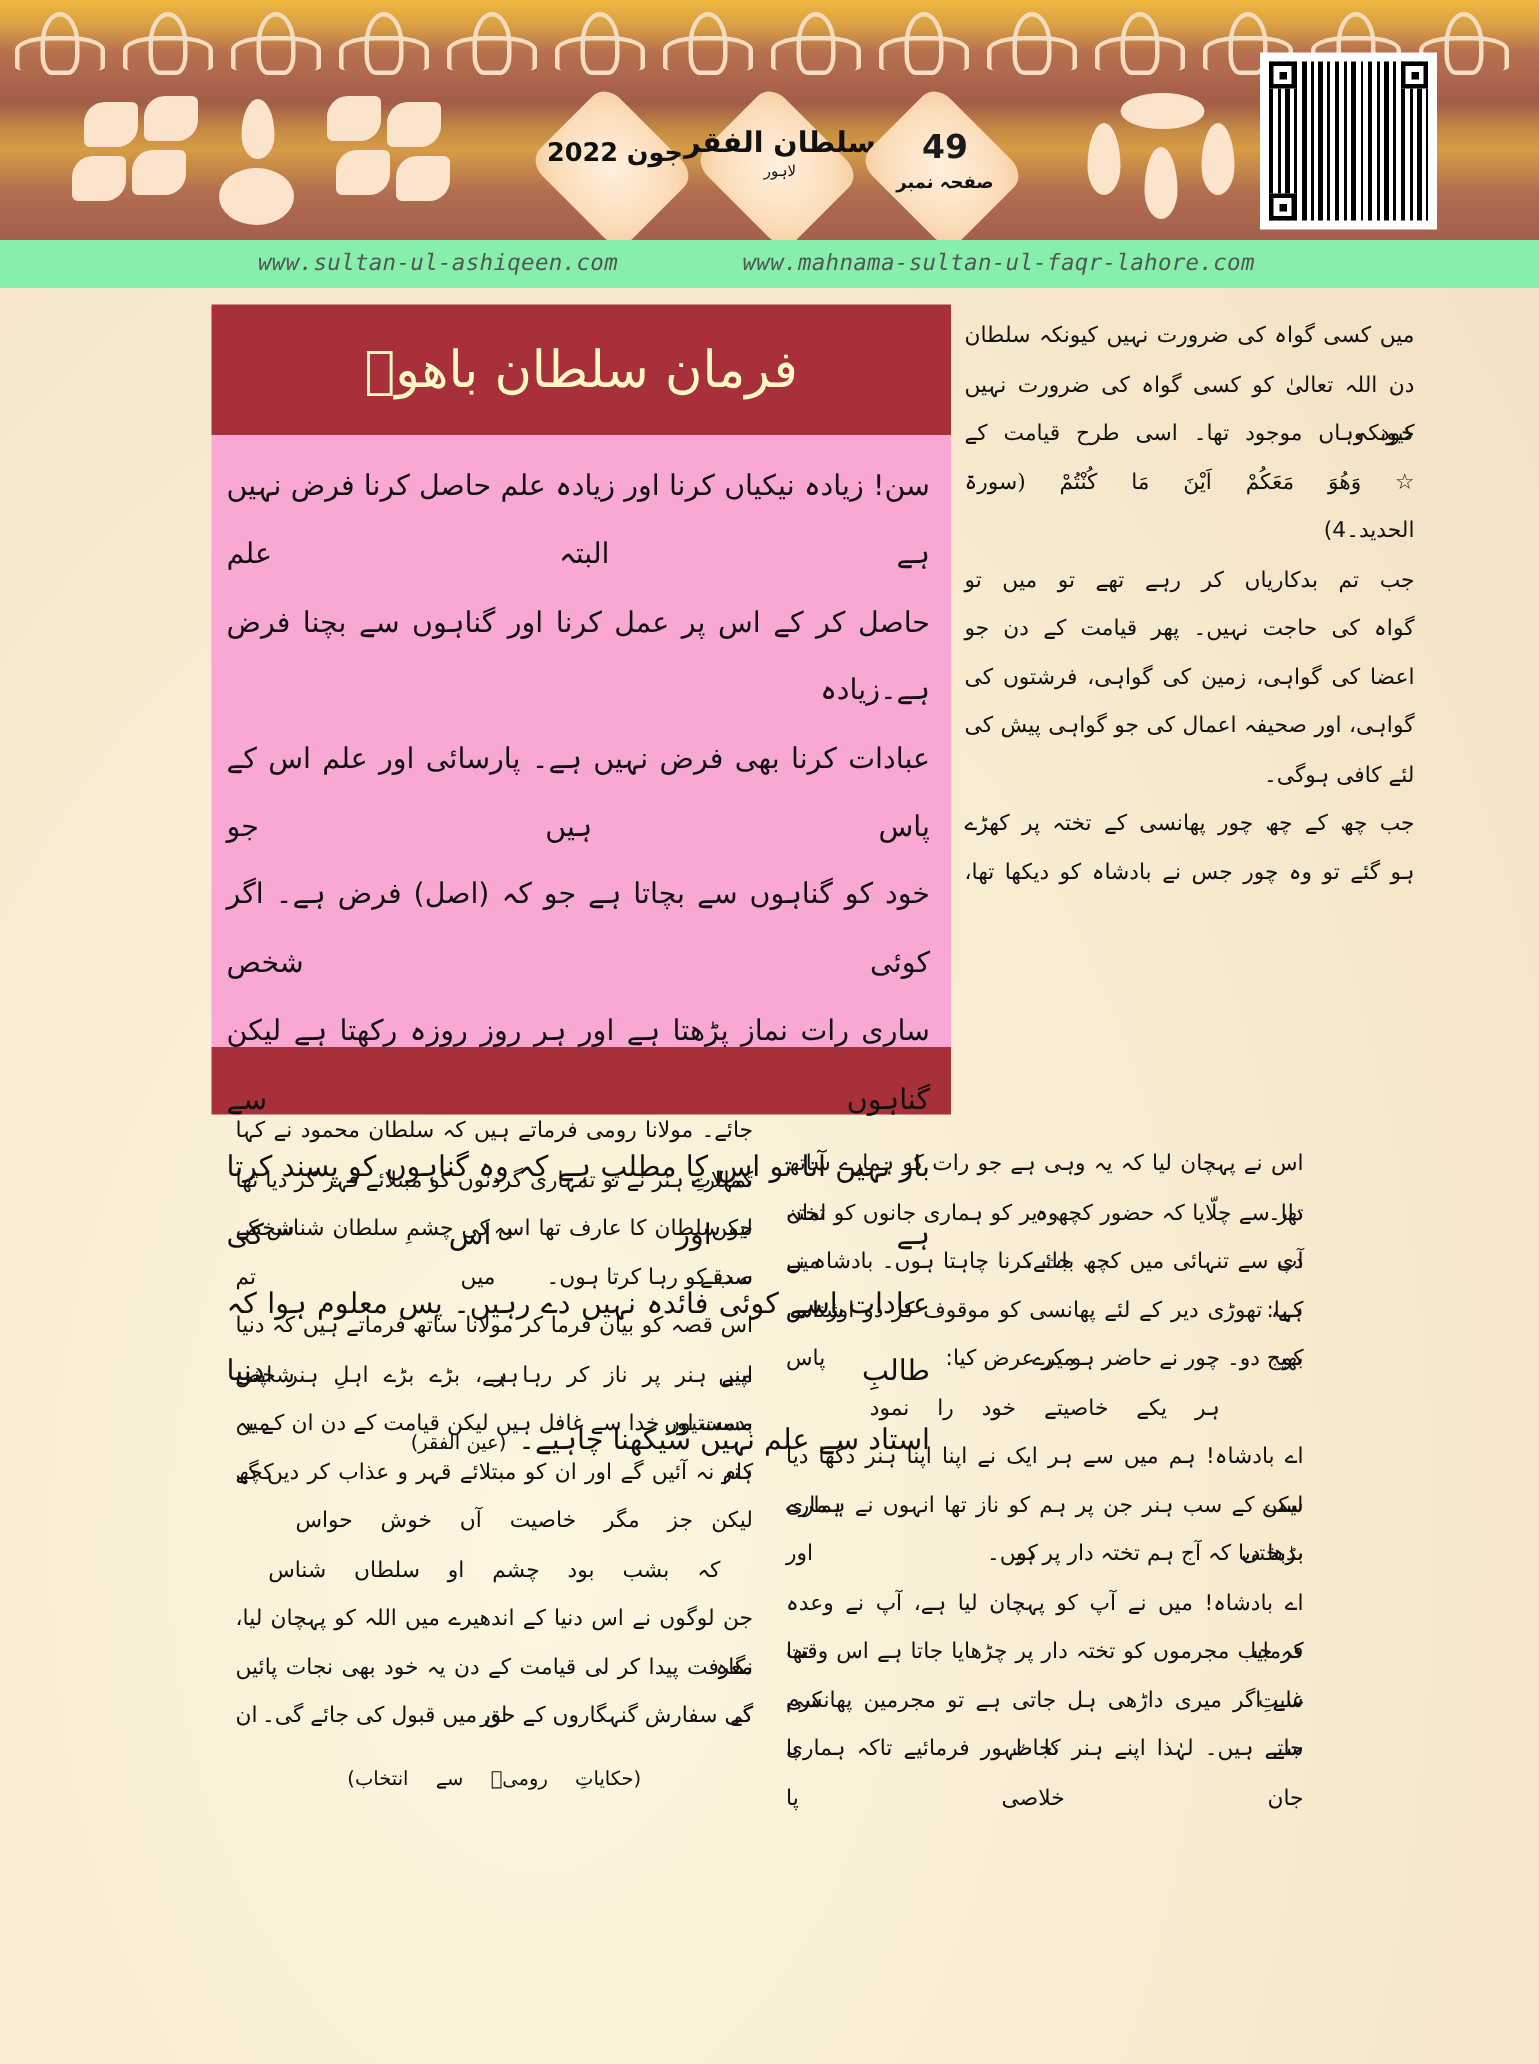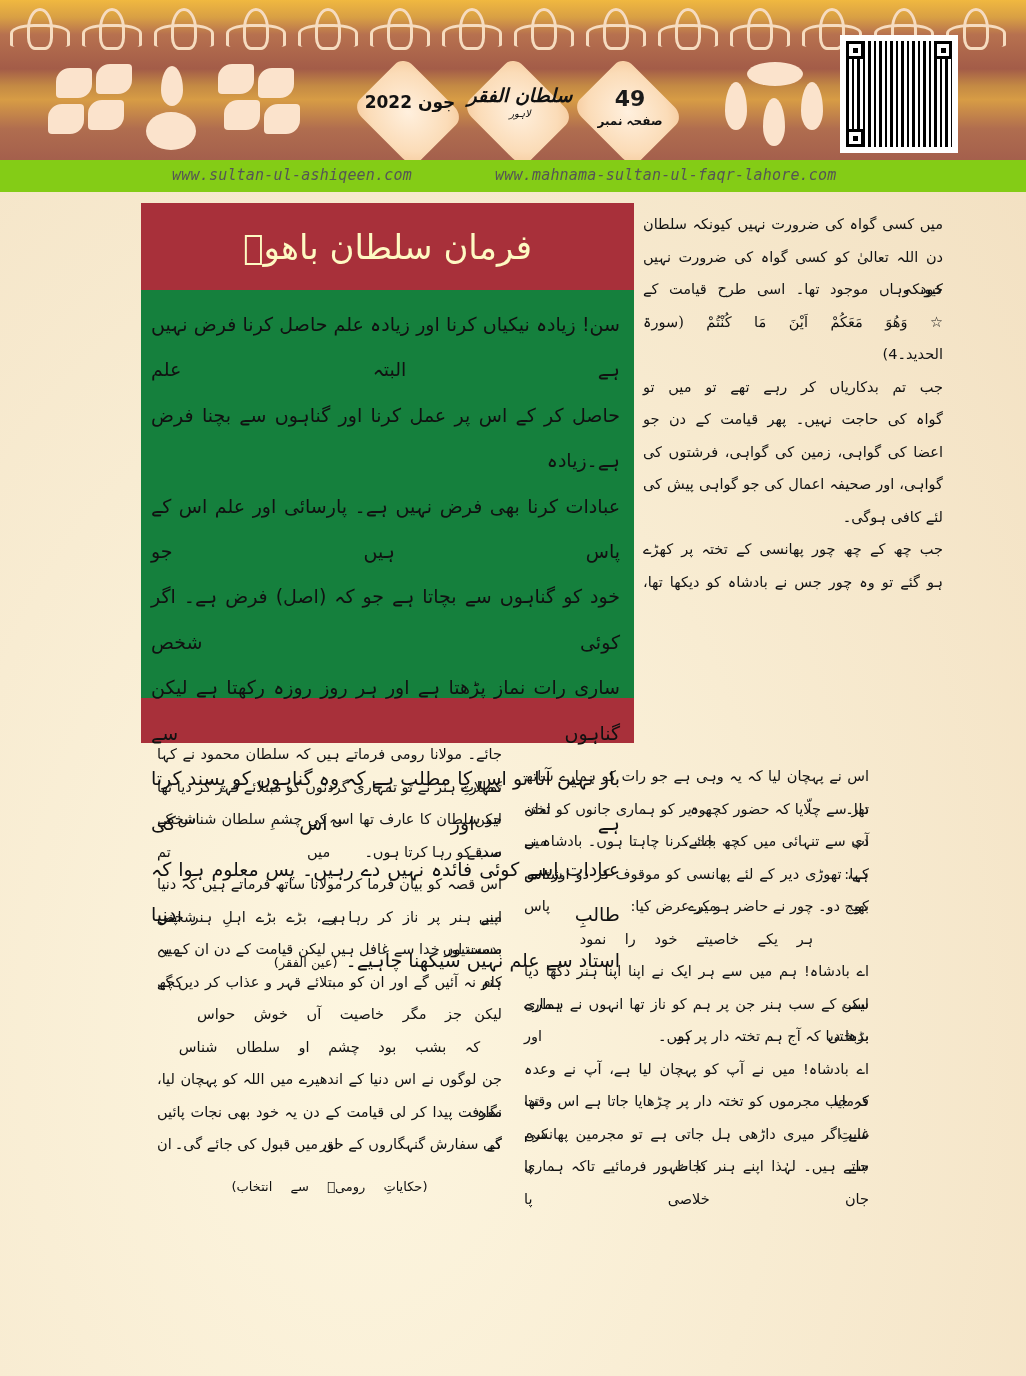--- a/index.html
+++ b/index.html
@@ -25,28 +25,28 @@
     background:radial-gradient(circle, #fff0de 0%, #fbdcb8 70%, #f5c99b 100%); border-radius:14px; }
   .diamond-text { position:absolute; left:0; right:0; top:28px; text-align:center; font-weight:bold; color:#1a1a1a; }
   .qr { position:absolute; left:840px; top:35px; width:118px; height:118px; background:#fff; padding:6px; box-sizing:border-box; }
   .qr-inner { width:100%; height:100%;
     background:
       repeating-linear-gradient(90deg, #000 0 3px, transparent 3px 6px, #000 6px 8px, transparent 8px 11px),
       repeating-linear-gradient(0deg, #fff 0 2px, transparent 2px 5px);
     background-blend-mode:normal; position:relative; }
   .qr-corner { position:absolute; width:18px; height:18px; border:3px solid #000; background:#fff; box-sizing:border-box; }
   .qr-corner::after { content:""; position:absolute; left:4px; top:4px; width:5px; height:5px; background:#000; }
-  .urlbar { position:absolute; left:0; top:160px; width:1026px; height:32px; background:#84cc16; }
+  .urlbar { position:absolute; left:0; top:160px; width:1026px; height:32px; background:#86efac; }
   .url { position:absolute; top:6px; font-family:"DejaVu Sans Mono", monospace; font-style:italic; font-size:15px; color:#555; letter-spacing:0.2px; }
 
   .urdu { direction:rtl; font-family:"DejaVu Sans", sans-serif; color:#111; }
 
   .box { position:absolute; left:141px; top:203px; width:493px; height:540px; }
   .box-title { height:87px; background:#a8303a; color:#fef9c3; display:flex; align-items:center; justify-content:center; font-size:34px; }
-  .box-body { background:#15803d; height:408px; padding:12px 14px 0 10px; box-sizing:border-box; }
+  .box-body { background:#f9a8d4; height:408px; padding:12px 14px 0 10px; box-sizing:border-box; }
   .box-body p { margin:0; font-size:19px; line-height:45.4px; text-align:justify; text-align-last:justify; }
   .box-body p.last { text-align-last:right; }
   .box-body .ref { font-size:13px; margin-right:8px; }
   .box-foot { height:45px; background:#a8303a; }
 
   .col-right { position:absolute; left:643px; top:208px; width:300px; }
   .col-right p, .col-bottom p { margin:0; font-size:14.5px; text-align:justify; text-align-last:justify; }
   .col-right p.end, .col-bottom p.end { text-align-last:right; }
   .verse { text-align:center !important; text-align-last:center !important; word-spacing:14px; }
   .quran { font-family:"DejaVu Serif", serif; }
@@ -96,21 +96,21 @@
     <div class="drop" style="left:32px;top:0;width:56px;height:24px;border-radius:50%;"></div>
   </div>
 
   <div class="diamond-wrap" style="left:345px;">
     <div class="diamond"></div>
     <div class="diamond-text urdu" style="font-size:17px;">
       <span>جون</span>
       <span>2022</span>
     </div>
   </div>
-  <div class="diamond-wrap" style="left:455px;font-style:italic;">
+  <div class="diamond-wrap" style="left:455px;">
     <div class="diamond"></div>
     <div class="diamond-text urdu" style="top:20px;font-size:19px;">سلطان الفقر</div>
     <div class="diamond-text urdu" style="top:44px;font-size:10px;font-weight:normal;">لاہور</div>
   </div>
   <div class="diamond-wrap" style="left:565px;">
     <div class="diamond"></div>
     <div class="diamond-text" style="top:22px;font-size:22px;">49</div>
     <div class="diamond-text urdu" style="top:50px;font-size:12px;">صفحہ نمبر</div>
   </div>
 

